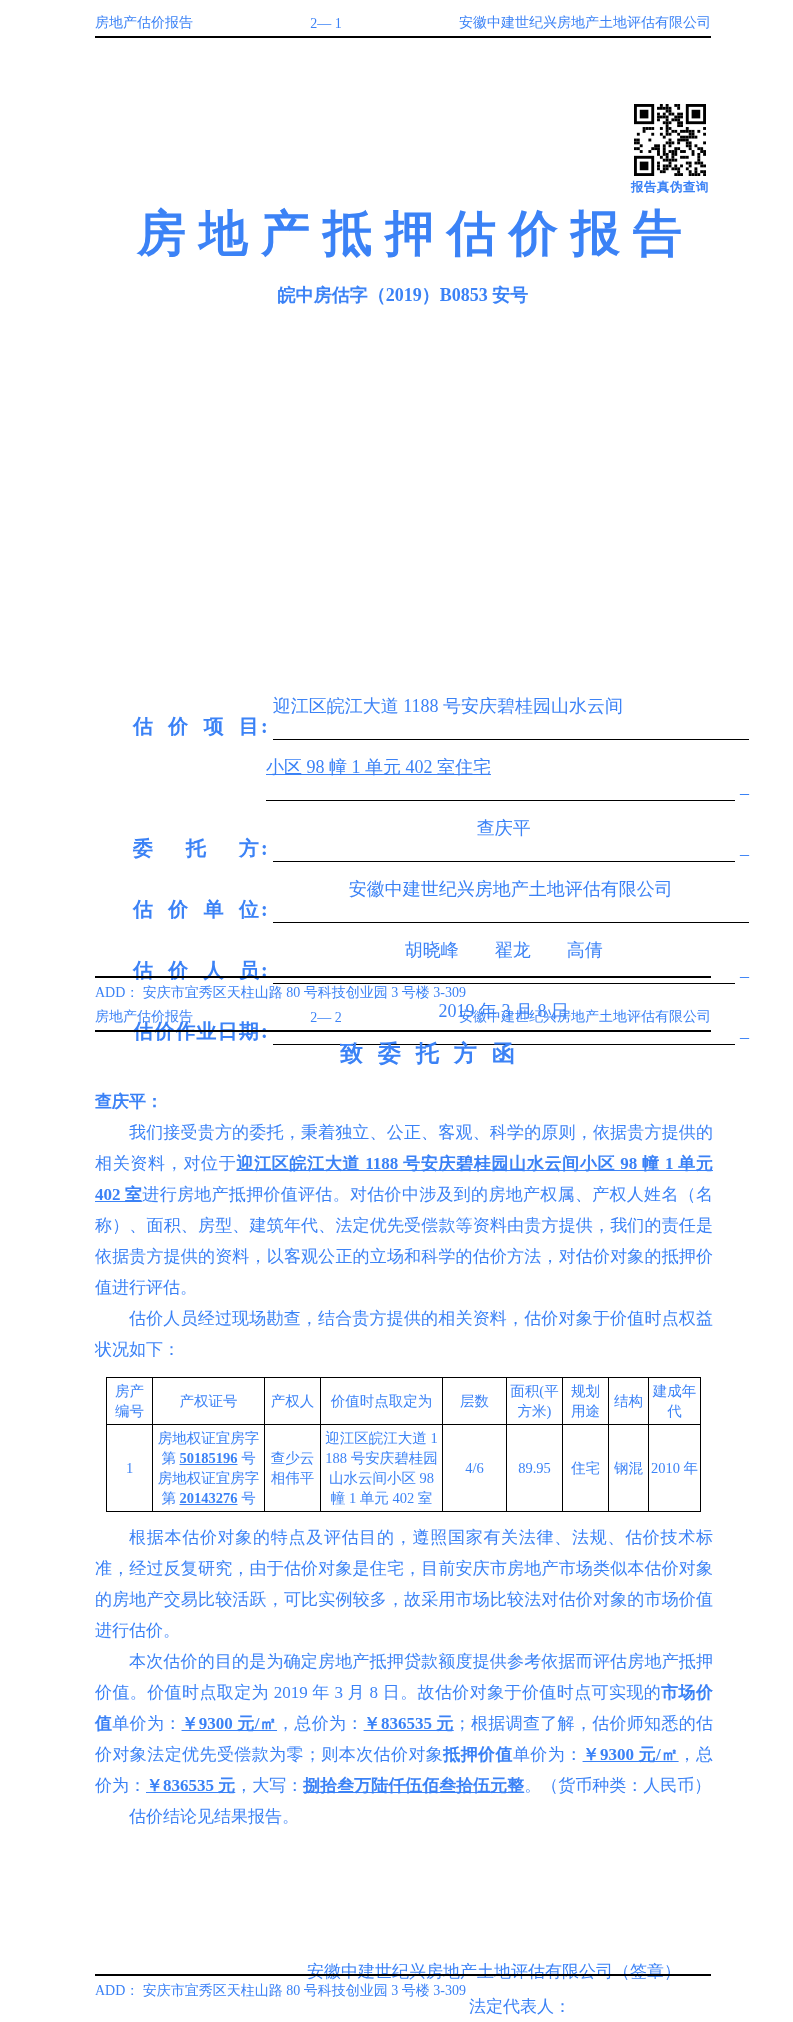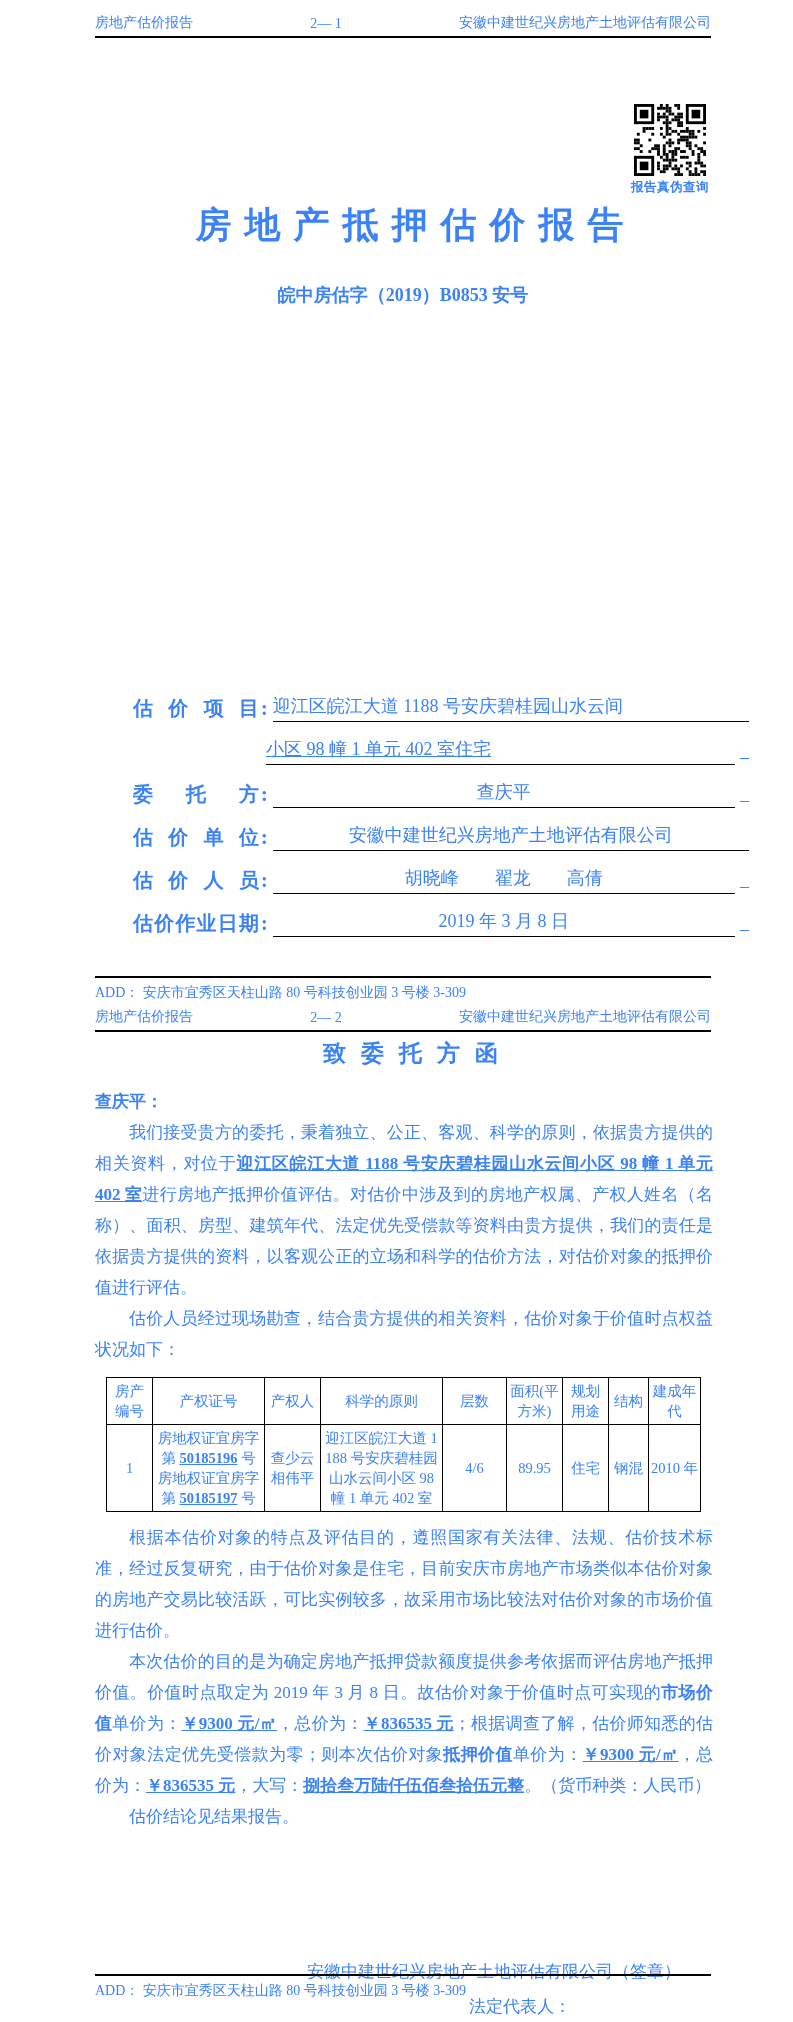--- a/index.html
+++ b/index.html
@@ -12,38 +12,38 @@
   .run-footer{position:absolute;left:95px;width:616px;border-top:2px solid #000;
               padding-top:6px;font-size:14px;}
 
   
   .qr-wrap{position:absolute;top:104px;right:84px;width:78px;text-align:center;}
   .qr-box{width:72px;height:72px;margin:0 auto;}
   .qr-caption{font-size:12.5px;font-weight:bold;margin-top:3px;letter-spacing:0.5px;white-space:nowrap;}
 
   
   .report-title{position:absolute;top:201px;left:95px;width:616px;text-align:center;
-                font-size:36px;font-weight:bold;letter-spacing:13px;padding-left:13px;white-space:nowrap;}
+                font-size:49px;font-weight:bold;letter-spacing:13px;padding-left:13px;white-space:nowrap;}
   .report-no{position:absolute;top:283px;left:95px;width:616px;text-align:center;
              font-size:18px;font-weight:bold;}
 
   
   .cover-form{position:absolute;top:692px;left:85px;width:616px;margin-left:48px;}
   .f-row{display:flex;align-items:flex-end;margin-top:13px;}
   .f-row:first-child{margin-top:0;}
   .f-label{width:126px;font-size:20px;font-weight:bold;text-align:justify;text-align-last:justify;line-height:28px;}
   .f-colon{font-size:20px;font-weight:bold;padding:0 5px 0 2px;line-height:28px;}
   .f-value{flex:1;border-bottom:1.5px solid #000;text-align:center;font-size:18px;
-           line-height:28px;padding-bottom:1px;white-space:pre;overflow:hidden;}
+           line-height:28px;padding-bottom:19px;white-space:pre;overflow:hidden;}
   .f-value.left{text-align:left;}
   .f-cont{margin-left:133px;text-decoration:underline;}
   .tail{font-size:18px;margin-left:5px;line-height:28px;}
 
   
-  .letter-title{position:absolute;top:1038px;left:95px;width:616px;text-align:center;
+  .letter-title{position:absolute;top:1038px;left:112px;width:616px;text-align:center;
                 font-size:23px;font-weight:bold;letter-spacing:15px;padding-left:15px;}
   .letter-body{position:absolute;top:1086px;left:95px;width:618px;font-size:17px;line-height:31px;}
   .letter-body p{margin:0;text-align:justify;}
   .salutation{font-weight:bold;}
   .ind{text-indent:2em;}
   .b{font-weight:bold;}
   .bu{font-weight:bold;text-decoration:underline;}
 
   
   table.appraisal{border-collapse:collapse;table-layout:fixed;width:594px;margin:12px 0 10px 11px;}
@@ -331,34 +331,34 @@
           <col style="width:56px">
         <col style="width:46px">
           <col style="width:40px">
           <col style="width:52px">
       </colgroup>
       <tbody>
           <tr>
         <th>房产编号</th>
         <th>产权证号</th>
         <th>产权人</th>
-        <th>科学的原则</th>
+        <th>价值时点取定为</th>
         <th>层数</th>
         <th>面积(平方米)</th>
         <th>规划用途</th>
         <th>结构</th>
         <th>建成年代</th>
       </tr>
       <tr>
         <td>1</td>
         <td>
           <span class="blk">房地权证宜房字</span>
           <span class="blk"><span>第 </span><span class="bu">50185196</span><span> 号</span></span>
           <span class="blk">房地权证宜房字</span>
-          <span class="blk"><span>第 </span><span class="bu">50185197</span><span> 号</span></span>
+          <span class="blk"><span>第 </span><span class="bu">20143276</span><span> 号</span></span>
         </td>
         <td>
           <span class="blk">查少云</span>
           <span class="blk">相伟平</span>
         </td>
         <td>迎江区皖江大道 1188 号安庆碧桂园山水云间小区 98 幢 1 单元 402 室</td>
         <td>4/6</td>
         <td>89.95</td>
         <td>住宅</td>
         <td>钢混</td>

